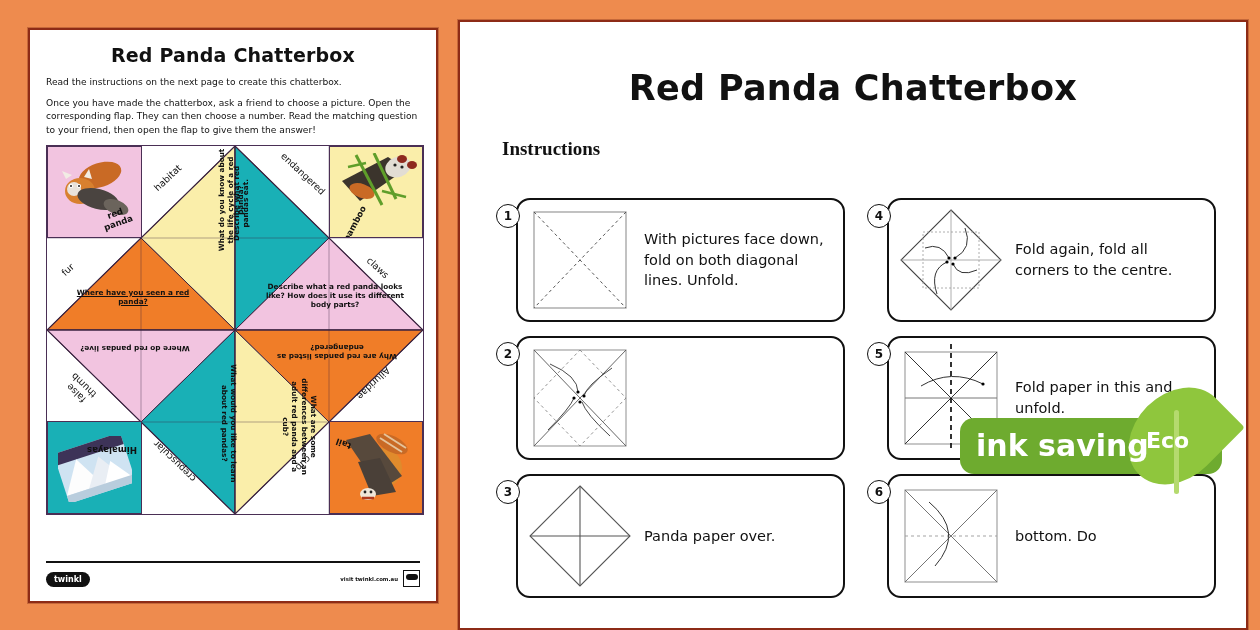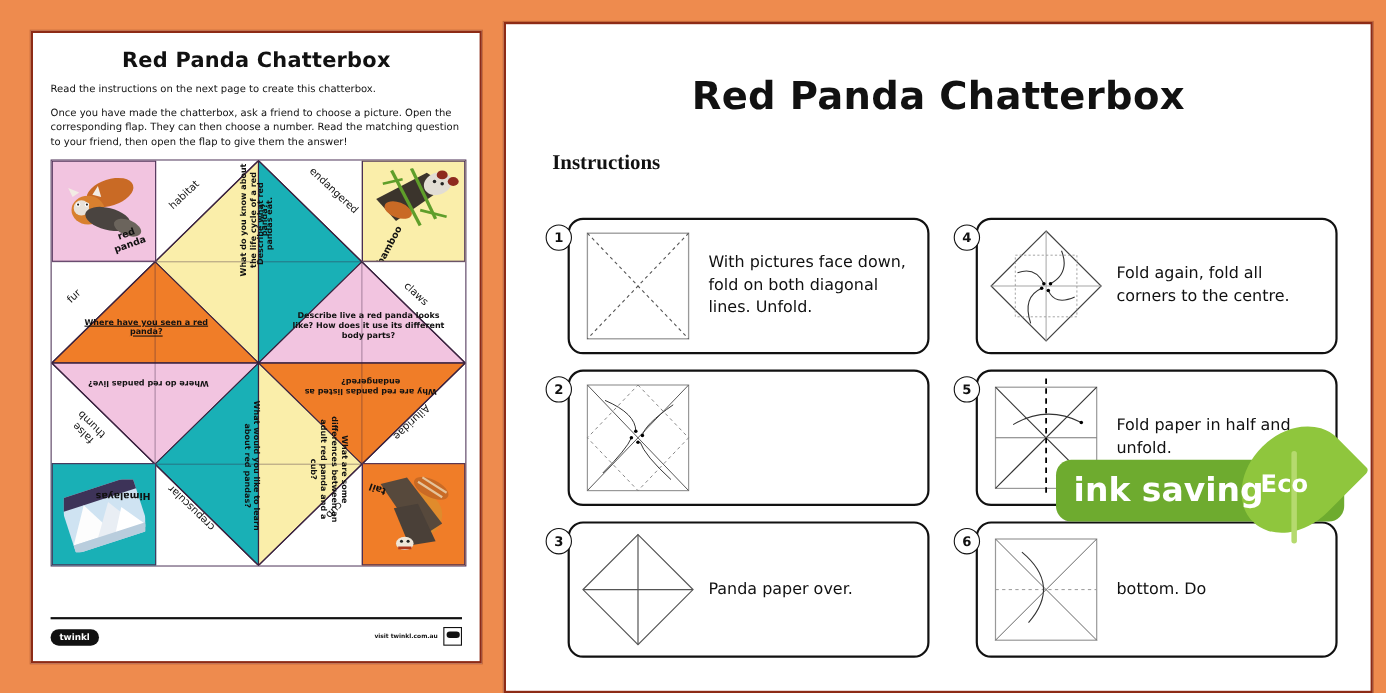--- a/index.html
+++ b/index.html
@@ -322,21 +322,21 @@
         <div class="edge" style="left:318px;top:116px;transform:rotate(43deg);">claws</div>
         <div class="edge" style="left:18px;top:232px;transform:rotate(-136deg);white-space:pre-line;line-height:1.15;text-align:center;">false
 thumb</div>
         <div class="edge" style="left:306px;top:232px;transform:rotate(136deg);">Ailuridae</div>
         <div class="edge" style="left:100px;top:310px;transform:rotate(-136deg);">crepuscular</div>
         <div class="edge" style="left:248px;top:312px;transform:rotate(136deg);">cub</div>
 
         <div class="qtext" style="left:130px;top:40px;width:108px;transform:rotate(-90deg);transform-origin:center;">What do you know about the life cycle of a red panda?</div>
         <div class="qtext" style="left:152px;top:48px;width:84px;transform:rotate(-90deg);transform-origin:center;">Describe what red pandas eat.</div>
         <div class="qtext" style="left:16px;top:142px;width:140px;text-decoration:underline;">Where have you seen a red panda?</div>
-        <div class="qtext" style="left:214px;top:136px;width:148px;">Describe live a red panda looks like? How does it use its different body parts?</div>
+        <div class="qtext" style="left:214px;top:136px;width:148px;">Describe what a red panda looks like? How does it use its different body parts?</div>
         <div class="qtext" style="left:20px;top:198px;width:136px;transform:rotate(180deg);">Where do red pandas live?</div>
         <div class="qtext" style="left:218px;top:196px;width:144px;transform:rotate(180deg);">Why are red pandas listed as endangered?</div>
         <div class="qtext" style="left:122px;top:268px;width:120px;transform:rotate(90deg);transform-origin:center;">What would you like to learn about red pandas?</div>
         <div class="qtext" style="left:200px;top:262px;width:104px;transform:rotate(90deg);transform-origin:center;">What are some differences between an adult red panda and a cub?</div>
       </div>
     </div>
 
     <div class="lp-foot">
       <div class="twinkl-logo">twinkl</div>
       <div class="foot-right">
@@ -418,21 +418,21 @@
             <svg viewBox="0 0 112 112">
               <rect x="10" y="10" width="92" height="92" fill="none" stroke="#999" stroke-width="1.1"></rect>
               <line x1="10" y1="10" x2="102" y2="102" stroke="#333" stroke-width="1"></line>
               <line x1="102" y1="10" x2="10" y2="102" stroke="#333" stroke-width="1"></line>
               <line x1="10" y1="56" x2="102" y2="56" stroke="#777" stroke-width="1"></line>
               <line x1="56" y1="2" x2="56" y2="110" stroke="#000" stroke-width="1.6" stroke-dasharray="5,4"></line>
               <path d="M26 44 Q56 26 88 42" stroke="#333" stroke-width="1" fill="none"></path>
               <circle cx="88" cy="42" r="1.6" fill="#000"></circle>
             </svg>
           </div>
-          <div class="step-text">Fold paper in half and unfold.</div>
+          <div class="step-text">Fold paper in this and unfold.</div>
         </div>
       </div>
 
       <div class="step">
         <div class="step-num">3</div>
         <div class="step-card">
           <div class="fold-fig">
             <svg viewBox="0 0 112 112">
               <polygon points="56,6 106,56 56,106 6,56" fill="none" stroke="#555" stroke-width="1.1"></polygon>
               <line x1="56" y1="6" x2="56" y2="106" stroke="#555" stroke-width="1.1"></line>

